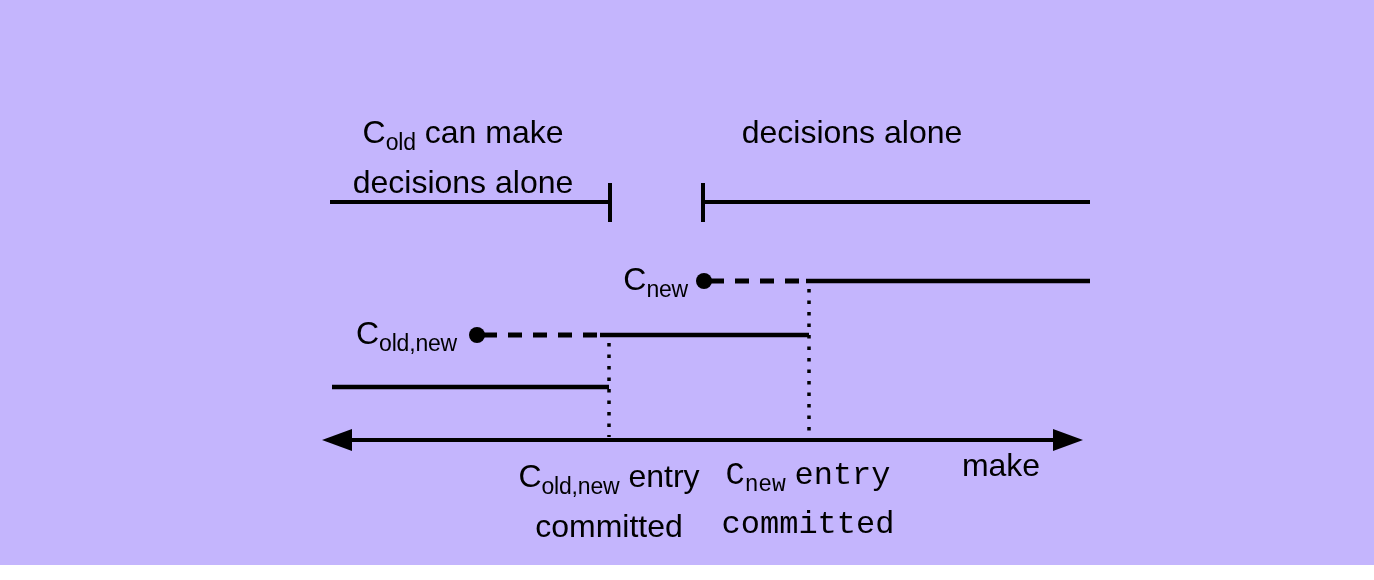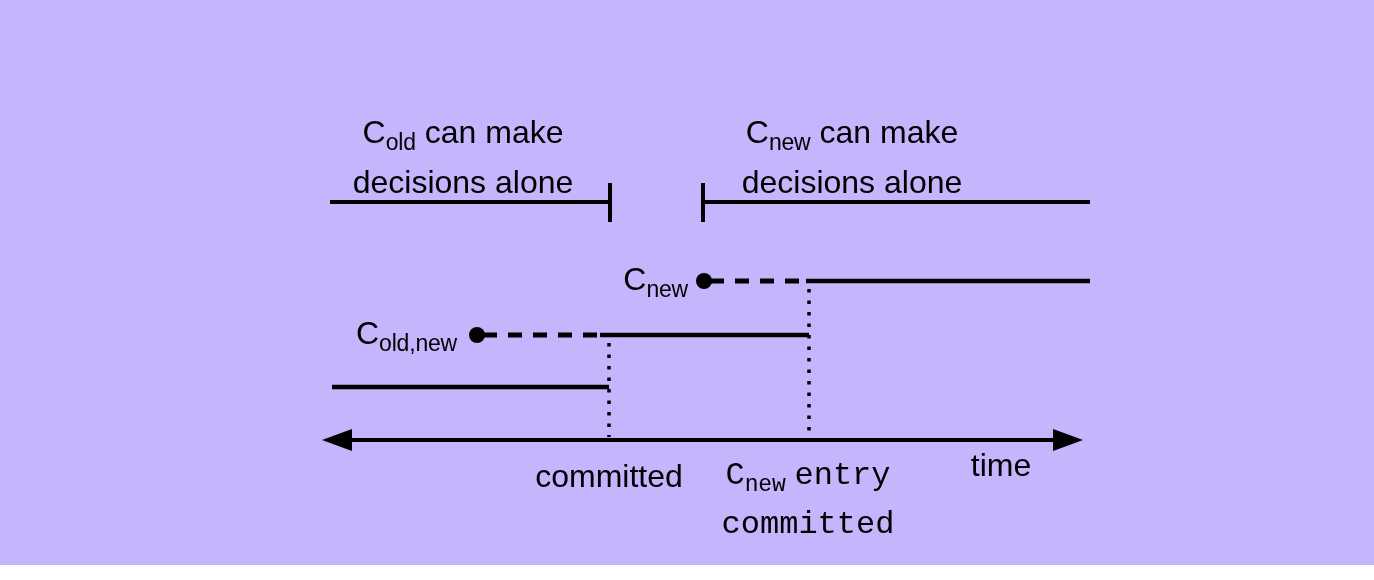--- a/index.html
+++ b/index.html
@@ -64,33 +64,33 @@
     <polygon points="322,440 352,429 352,451"></polygon>
     <polygon points="1083,440 1053,429 1053,451"></polygon>
   </svg>
 
   <div class="label center" style="left:322px; top:112px; width:282px;">
     <div><span>C</span><span class="sub">old</span><span class="after-sub">can make</span></div>
     <div>decisions alone</div>
   </div>
 
   <div class="label center" style="left:711px; top:112px; width:282px;">
-    <div><span>C</span><span class="sub">new</span><span class="after-sub">can make</span></div>
     <div>decisions alone</div>
   </div>
 
 
   <div class="label single right" style="left:560px; top:263px; width:128px;"><span>C</span><span class="sub">new</span></div>
 
   <div class="label single right" style="left:300px; top:317px; width:157px;"><span>C</span><span class="sub">old,new</span></div>
 
   <div class="label center" style="left:468px; top:456px; width:282px;">
+    <div><span>C</span><span class="sub">old,new</span><span class="after-sub">entry</span></div>
     <div>committed</div>
   </div>
 
   <div class="label center" style="left:667px; top:456px; width:282px;font-family:Liberation Mono, monospace;">
     <div><span>C</span><span class="sub">new</span><span class="after-sub">entry</span></div>
     <div>committed</div>
   </div>
 
-  <div class="label single center" style="left:951px; top:449px; width:100px;">time</div>
+  <div class="label single center" style="left:951px; top:449px; width:100px;">make</div>
 
 </div>
 
 </body></html>

